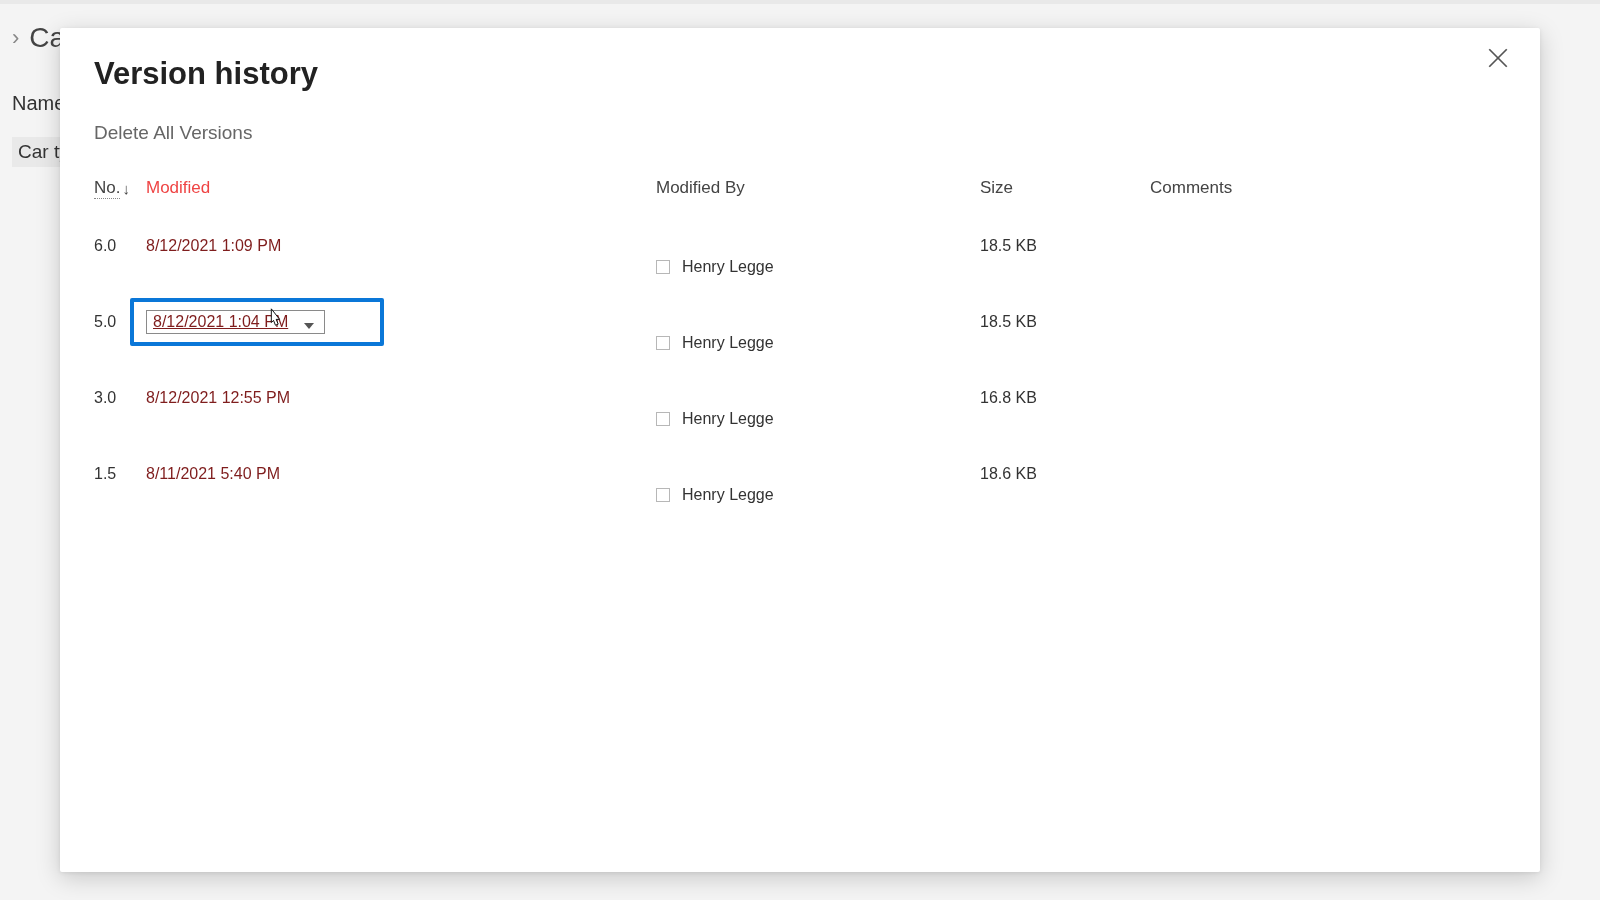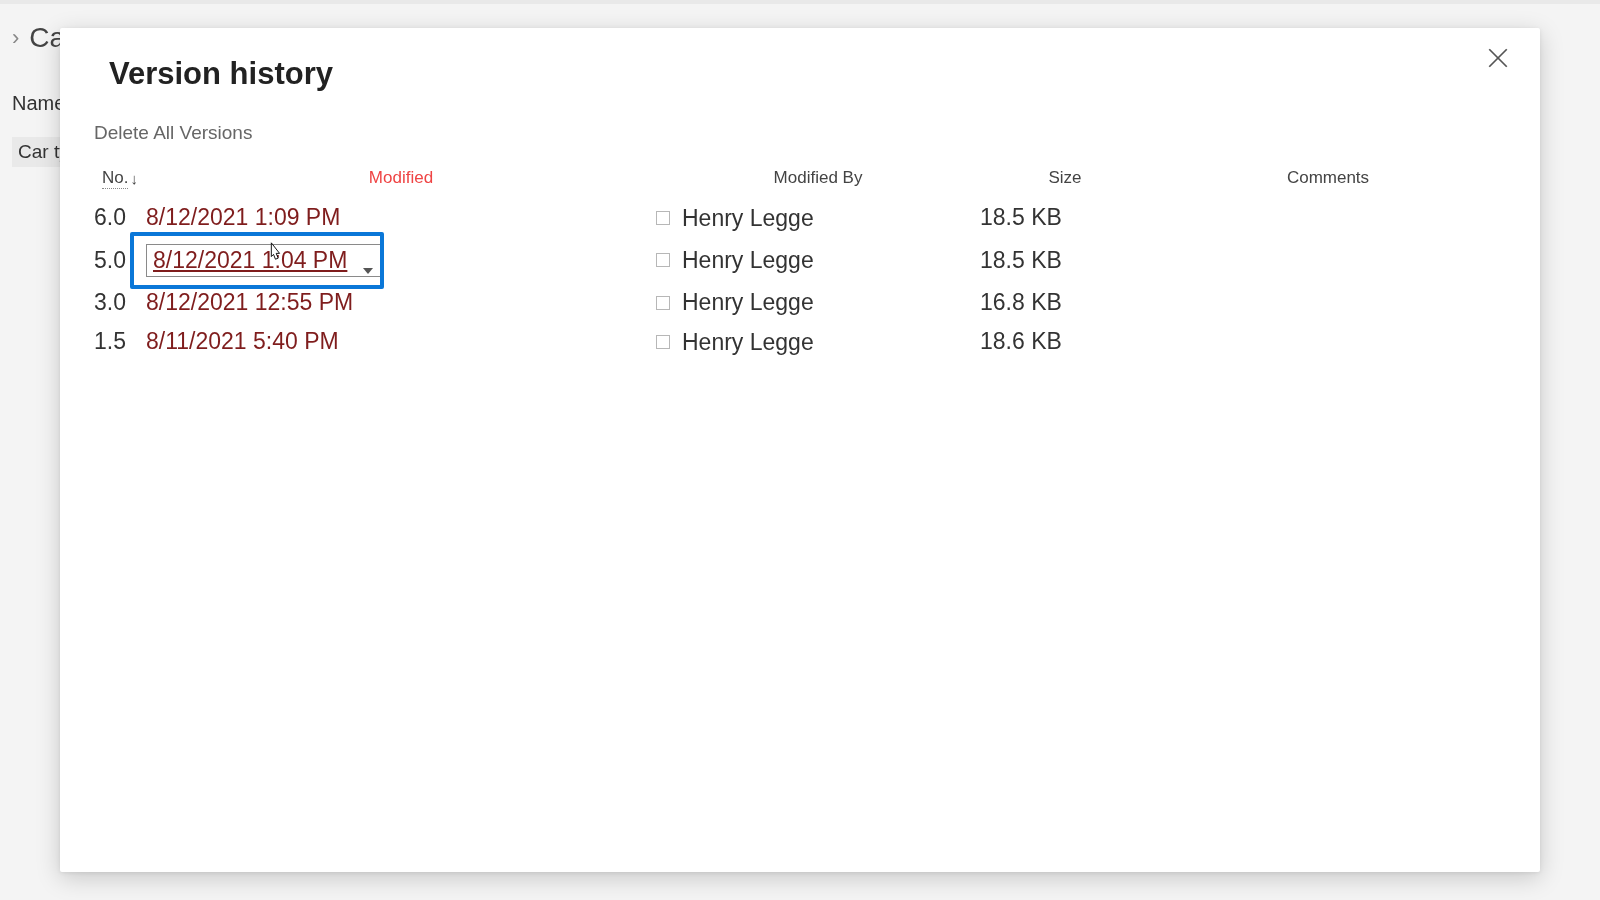--- a/index.html
+++ b/index.html
@@ -61,54 +61,53 @@
       cursor: pointer;
       color: #555;
     }
     .close-x svg { width: 20px; height: 20px; }
 
     .title {
       font-size: 31px;
       font-weight: 600;
       color: #222;
       margin-bottom: 30px;
-      margin-left: 15px;
     }
     .delete-all {
       color: #666;
       font-size: 19px;
       cursor: pointer;
-      margin-bottom: 18px;
+      margin-bottom: 28px;
       display: inline-block;
     }
 
     
     .tbl { width: 100%; border-collapse: collapse; table-layout: fixed; }
     .tbl col.c-no   { width: 52px; }
     .tbl col.c-mod  { width: 510px; }
     .tbl col.c-by   { width: 324px; }
     .tbl col.c-size { width: 170px; }
     .tbl col.c-comm { width: auto; }
 
     .tbl th {
-      text-align: center;
+      text-align: left;
       font-weight: 400;
       font-size: 17px;
       padding: 6px 0 10px 0;
       color: #444;
       vertical-align: bottom;
     }
     .th-no { color:#2e6e73; }
     .th-no .lbl { border-bottom: 1px dotted #888; padding-bottom:1px; }
     .th-no .sort { font-size: 15px; color:#444; margin-left:2px; position:relative; top:1px; }
     .th-modified, .th-by, .th-size, .th-comm { color:#2e6e73; }
     .th-modified .lbl, .th-size .lbl, .th-comm .lbl { color:#ef4444; }
 
     .tbl td {
-      font-size: 23px;
+      font-size: 16px;
       padding: 6px 0;
       vertical-align: middle;
       white-space: nowrap;
     }
     .v-no { color:#333; }
     .v-date .datelink {
       color: #7f1d1d; 
       cursor: pointer;
     }
 
@@ -140,20 +139,21 @@
     .datebox .dd {
       width: 10px; height: 10px;
       color: #555;
     }
 
     
     .by {
       display: inline-flex; align-items: center; gap: 12px;
       color: #333;
       cursor: pointer;
+      margin-top: 44px;
     }
     .by .cb {
       width: 14px; height: 14px;
       border: 1px solid #b7b7b7;
       background: #fff;
       display: inline-block;
     }
     .size { color:#333; }
 
     

